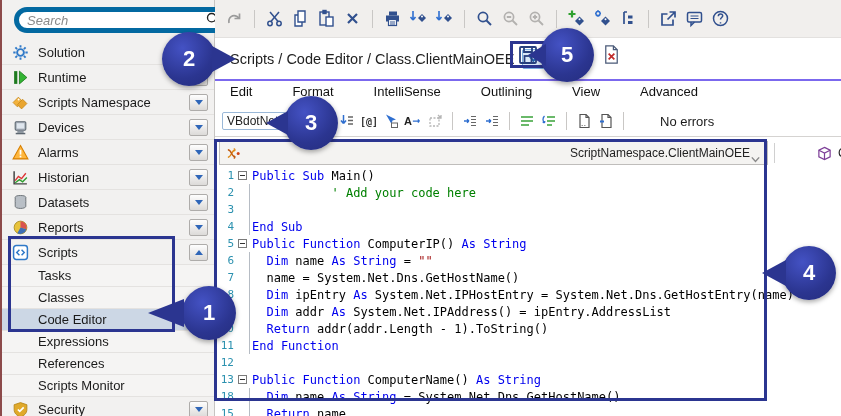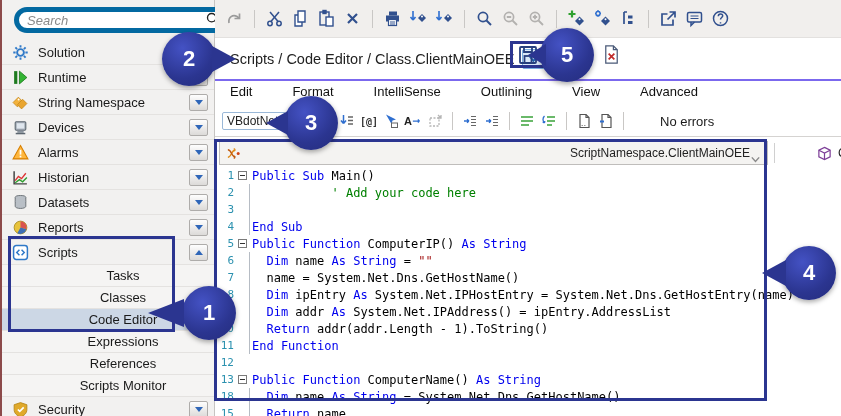--- a/index.html
+++ b/index.html
@@ -18,21 +18,21 @@
     display:flex; align-items:center; padding:0 8px; }
   .searchbox input { flex:1; border:none; outline:none; background:transparent;
     font-family:"Liberation Sans",sans-serif; font-size:13px; font-style:italic; color:#333; min-width:0;}
   .searchbox input::placeholder { color:#8a8a8a; font-style:italic; }
   .searchbox svg { width:15px; height:15px; flex:none; }
   .srow { height:25px; display:flex; align-items:center; padding:0 6px 0 10px;
     border-bottom:1px solid #e4e2e0; background:#f2f1f0; cursor:pointer; }
   .srow .sicon { width:17px; height:17px; margin-right:9px; flex:none; }
   .srow .sicon svg { width:100%; height:100%; }
   .srow .slabel { font-size:13px; color:#1a1a1a; flex:1; white-space:nowrap; }
-  .srow.sub { height:22px; padding-left:36px; background:#f5f4f3;text-align:center; }
+  .srow.sub { height:22px; padding-left:36px; background:#f5f4f3; }
   .srow.sub .slabel { font-size:13px; }
   .srow.sel { background:#ccd7e5; }
   .chevbtn { width:19px; height:17px; border:1px solid #aeacaa; border-radius:2px;
     background:linear-gradient(#fefefe,#dcdad8); display:flex; align-items:center; justify-content:center; flex:none; }
   .chevbtn i { width:0; height:0; border-left:4px solid transparent; border-right:4px solid transparent; }
   .chevbtn i.down { border-top:5px solid #2f66b8; }
   .chevbtn i.up { border-bottom:5px solid #2f66b8; }
   
   .main { position:absolute; left:213px; top:0; width:628px; height:416px; background:#fff; }
   .toolbar1 { position:absolute; left:0; top:0; width:628px; height:38px; background:#f1efed;
@@ -148,21 +148,21 @@
           <span class="chevbtn">
             <i class="down"></i>
           </span>
         </div>
         <div class="srow">
           <span class="sicon"><svg viewBox="0 0 16 16">
               <path d="M1 8 L6 3 L10 7 L5 12 Z" fill="#f3b23c" stroke="#c98a1e" stroke-width="0.8"></path>
               <path d="M5 10 L10 5 L14 9 L9 14 Z" fill="#e9a52f" stroke="#c98a1e" stroke-width="0.8"></path>
               <circle cx="6.2" cy="5.2" r="0.9" fill="#fff"></circle>
             </svg></span>
-          <span class="slabel">String Namespace</span>
+          <span class="slabel">Scripts Namespace</span>
           <span class="chevbtn">
             <i class="down"></i>
           </span>
         </div>
         <div class="srow">
           <span class="sicon"><svg viewBox="0 0 16 16">
               <rect x="3" y="2.5" width="10" height="8" rx="1" fill="#aab2bc" stroke="#5c6670"></rect>
               <rect x="4.5" y="4" width="7" height="5" fill="#dfe6ee"></rect>
               <rect x="5" y="11" width="6" height="2" fill="#8a939e"></rect>
               <rect x="3.5" y="13" width="9" height="1.4" fill="#5c6670"></rect>

